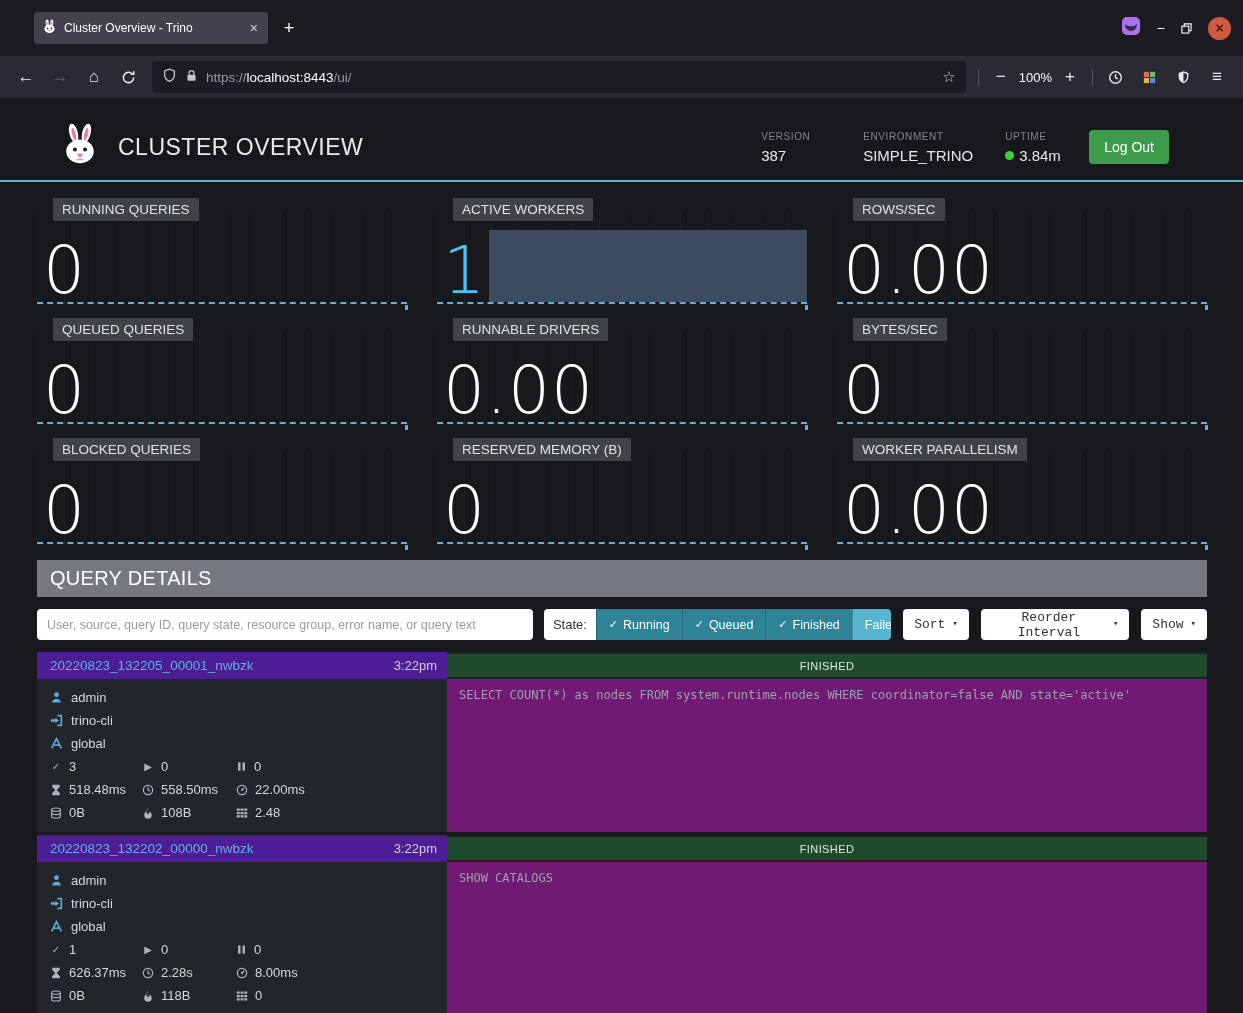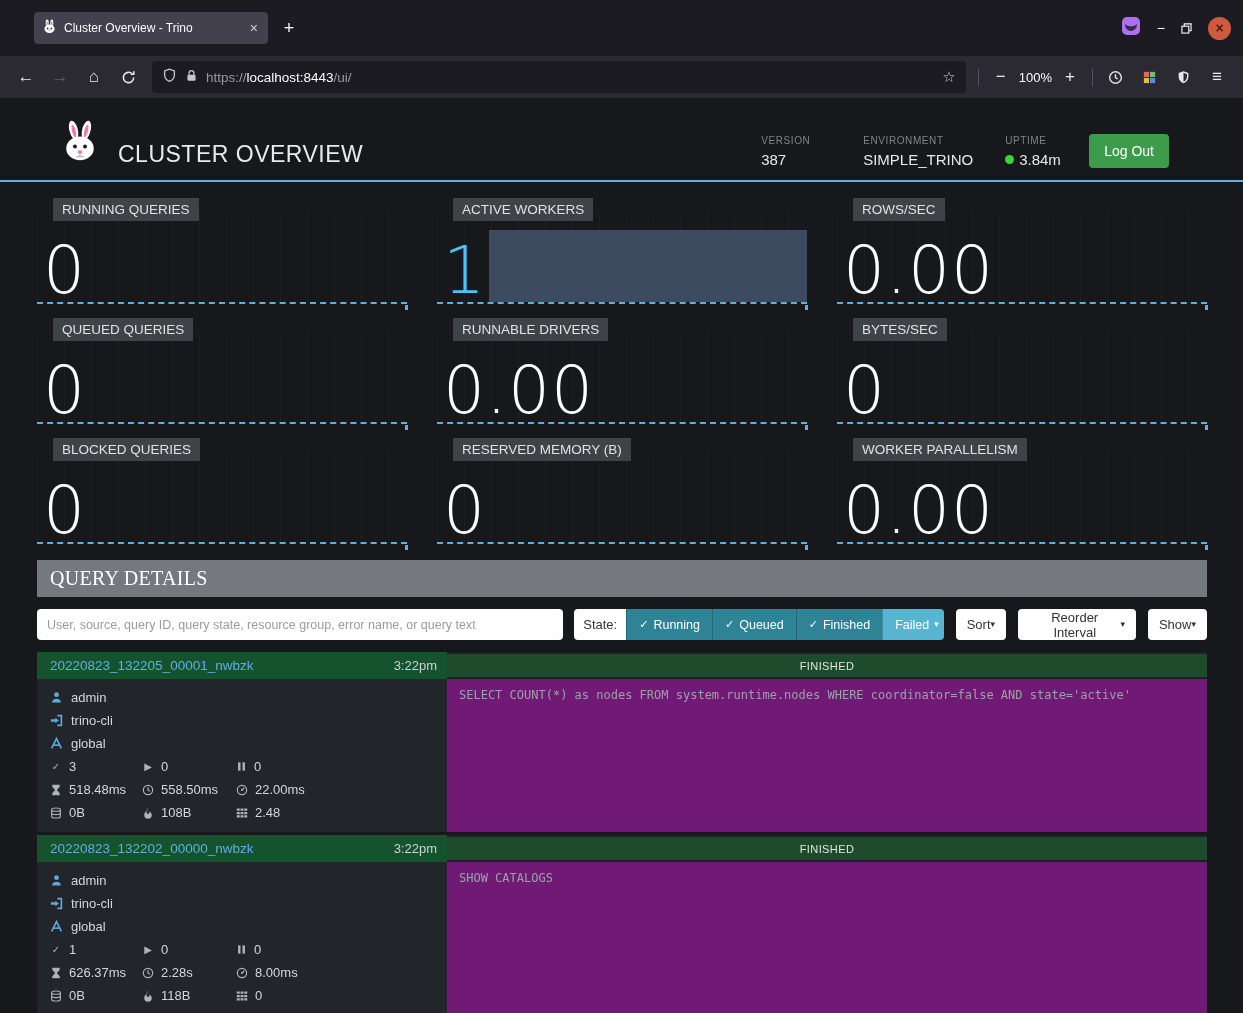--- a/index.html
+++ b/index.html
@@ -27,21 +27,21 @@
             align-items:center; padding:0 10px; gap:8px; color:#c6c6cc; }
   .urltext { font-size:13.5px; color:#9a99a3; white-space:nowrap; }
   .urltext .host { color:#fbfbfe; font-weight:normal; }
   .url-star { margin-left:auto; font-size:15px; color:#c6c6cc; }
   .zoomgrp { display:flex; align-items:center; gap:6px; color:#fbfbfe; padding:0 4px; }
   .zoomlvl { font-size:13px; }
   .vsep { width:1px; height:17px; background:#52525e; margin:0 4px; }
 
   
   .page { height:927px; background:#17181c; }
-  .tr-header { display:flex; align-items:flex-end; padding:28px 74px 12px 58px; height:84px;
+  .tr-header { display:flex; align-items:center; padding:28px 74px 12px 58px; height:84px;
                border-bottom:2px solid #5ab4e3; }
   .tr-title { color:#e9eaec; font-size:23px; letter-spacing:.5px; margin-left:16px; flex:1; }
   .meta { display:flex; flex-direction:column; margin-right:32px; min-width:70px; }
   .meta .lab { color:#7f848a; font-size:10px; letter-spacing:.6px; margin-bottom:5px; }
   .meta .val { color:#e6e8ea; font-size:15px; white-space:nowrap; display:flex; align-items:center; gap:5px; }
   .updot { width:9px; height:9px; border-radius:50%; background:#3bd23b; display:inline-block; }
   .logout { background:#3d9c4b; color:#fff; border:none; border-radius:4px; font-size:14px;
             padding:9px 15px; margin-left:14px; }
 
   .stats { margin:16px 36px 0 37px; display:grid; grid-template-columns:repeat(3,1fr);
@@ -51,40 +51,40 @@
           padding:4px 9px; z-index:3; white-space:nowrap; }
   .spark { position:absolute; left:0; right:0; top:14px; bottom:0; border-bottom:2px dashed #5fb0df;
            background-image:repeating-linear-gradient(90deg, rgba(120,170,200,0.05) 0 1px, transparent 1px 27px); }
   .spark::after { content:""; position:absolute; right:-1px; bottom:-8px; width:3px; height:5px; background:#5fb0df; }
   .tile .value { position:absolute; left:6px; bottom:1px; z-index:2; color:#fff; font-size:66px;
                  font-weight:200; line-height:.95; letter-spacing:1px; font-family:"DejaVu Sans",sans-serif; }
   .tile.hl .value { color:#4cc3f5; }
   .fill { position:absolute; left:52px; right:0; top:18px; bottom:0; background:#3c4b5f; z-index:1; }
 
   .qd-bar { margin:16px 36px 0 37px; height:37px; background:#75787e; color:#fff; font-size:20px;
-            letter-spacing:.3px; display:flex; align-items:center; padding-left:13px;font-family:Liberation Serif, serif; }
+            letter-spacing:.3px; display:flex; align-items:center; padding-left:13px; }
 
   .toolbar { margin:12px 36px 0 37px; display:flex; align-items:center; }
   .filter { width:536px; height:31px; border:none; border-radius:4px; padding:0 10px; font-size:12.5px;
             color:#333; font-family:inherit; }
   .filter::placeholder { color:#9a9aa0; }
   .stategrp { display:flex; height:31px; margin-left:11px; border-radius:4px; overflow:hidden; }
   .st-addon { background:#fff; color:#333; font-size:13px; padding:0 9px; display:flex; align-items:center; }
   .sbtn { background:#2e8496; color:#fff; font-size:12.5px; padding:0 12px; display:flex; align-items:center;
           gap:5px; border:none; border-left:1px solid rgba(0,0,0,.22); }
   .sbtn .chk { font-size:11px; }
   .sbtn.failed { background:#57b5d2; }
   .caret { font-size:9px; line-height:1; }
   .wbtn { background:#fff; color:#333; border:none; border-radius:4px; height:31px; display:flex;
-          align-items:center; padding:0 11px; font-size:13px; margin-left:12px; }
+          align-items:center; gap:7px; padding:0 11px; font-size:13px; margin-left:12px;font-family:Liberation Mono, monospace; }
 
   .query { margin:12px 36px 0 37px; }
   .query + .query { margin-top:3px; }
   .q-head { display:grid; grid-template-columns:410px 1fr; height:27px; }
-  .q-head-left { background:#14532d; display:flex; align-items:center; justify-content:space-between;
+  .q-head-left { background:#4c1d95; display:flex; align-items:center; justify-content:space-between;
                  padding:0 10px 0 13px; }
   .q-id { color:#63aede; font-size:13.5px; text-decoration:none; cursor:pointer; }
   .q-time { color:#ced1d4; font-size:13px; }
   .q-head-right { background:#1d1f23; padding:2px 0; }
   .q-status { height:23px; background:#1d4b2c; color:#e2e6e3; font-size:11px; letter-spacing:.4px;
               display:flex; align-items:center; justify-content:center; }
   .q-body { display:grid; grid-template-columns:410px 1fr; }
   .q-meta { background:#22252a; padding:7px 0 8px 13px; color:#d4d7da; font-size:13px; }
   .m-row { height:23px; display:flex; align-items:center; gap:8px; }
   .m-grid { height:23px; display:grid; grid-template-columns:92px 94px auto; align-items:center; }

